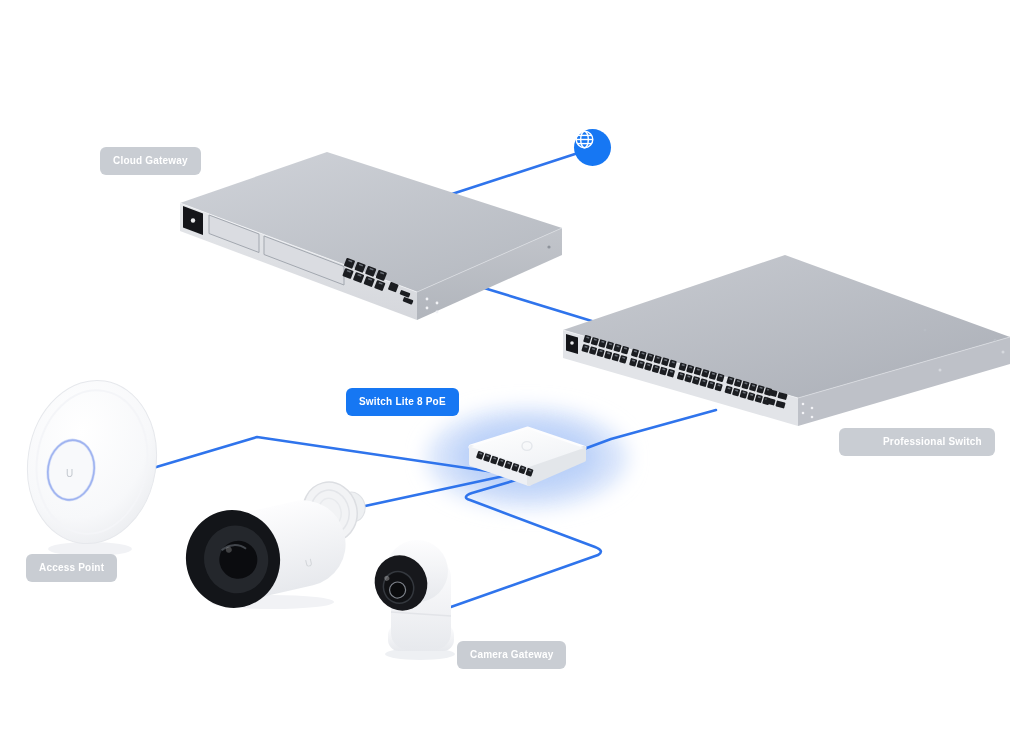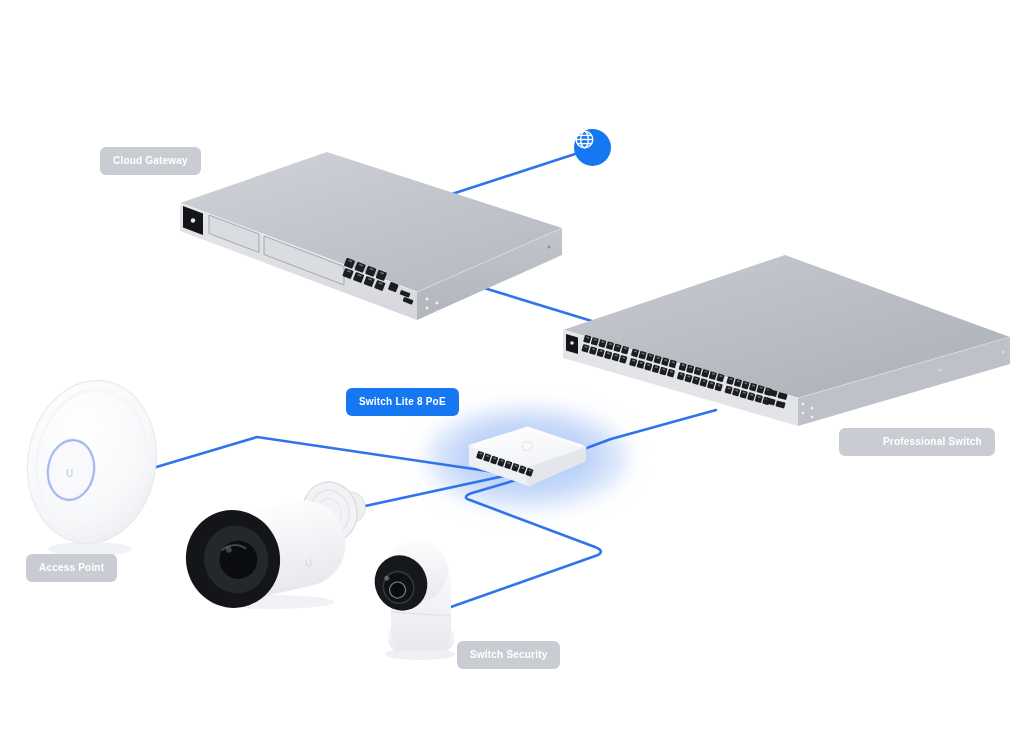--- a/index.html
+++ b/index.html
@@ -321,21 +321,21 @@
       <circle cx="395" cy="588" r="8" fill="#0a0b0d" stroke="#7d828a" stroke-width="1.2"></circle>
       <circle cx="390" cy="573" r="2.5" fill="#ffffff" opacity="0.3"></circle>
     </g>
   </g>
 </svg>
 
 <div class="badge" id="badge-cloud-gateway">Cloud Gateway</div>
 <div class="badge blue" id="badge-switch-lite">Switch Lite 8 PoE</div>
 <div class="badge" id="badge-professional">Professional Switch</div>
 <div class="badge" id="badge-access-point">Access Point</div>
-<div class="badge" id="badge-camera-security">Switch Security</div>
+<div class="badge" id="badge-camera-security">Camera Gateway</div>
 
 <div class="globe">
   <svg width="21" height="21" viewBox="-10.5 -10.5 21 21" fill="none" stroke="#ffffff" stroke-width="1.4">
     <circle cx="0" cy="0" r="8.3"></circle>
     <ellipse cx="0" cy="0" rx="3.8" ry="8.3"></ellipse>
     <line x1="-8.3" y1="0" x2="8.3" y2="0"></line>
     <line x1="-7.2" y1="-4.1" x2="7.2" y2="-4.1"></line>
     <line x1="-7.2" y1="4.1" x2="7.2" y2="4.1"></line>
   </svg>
 </div>

